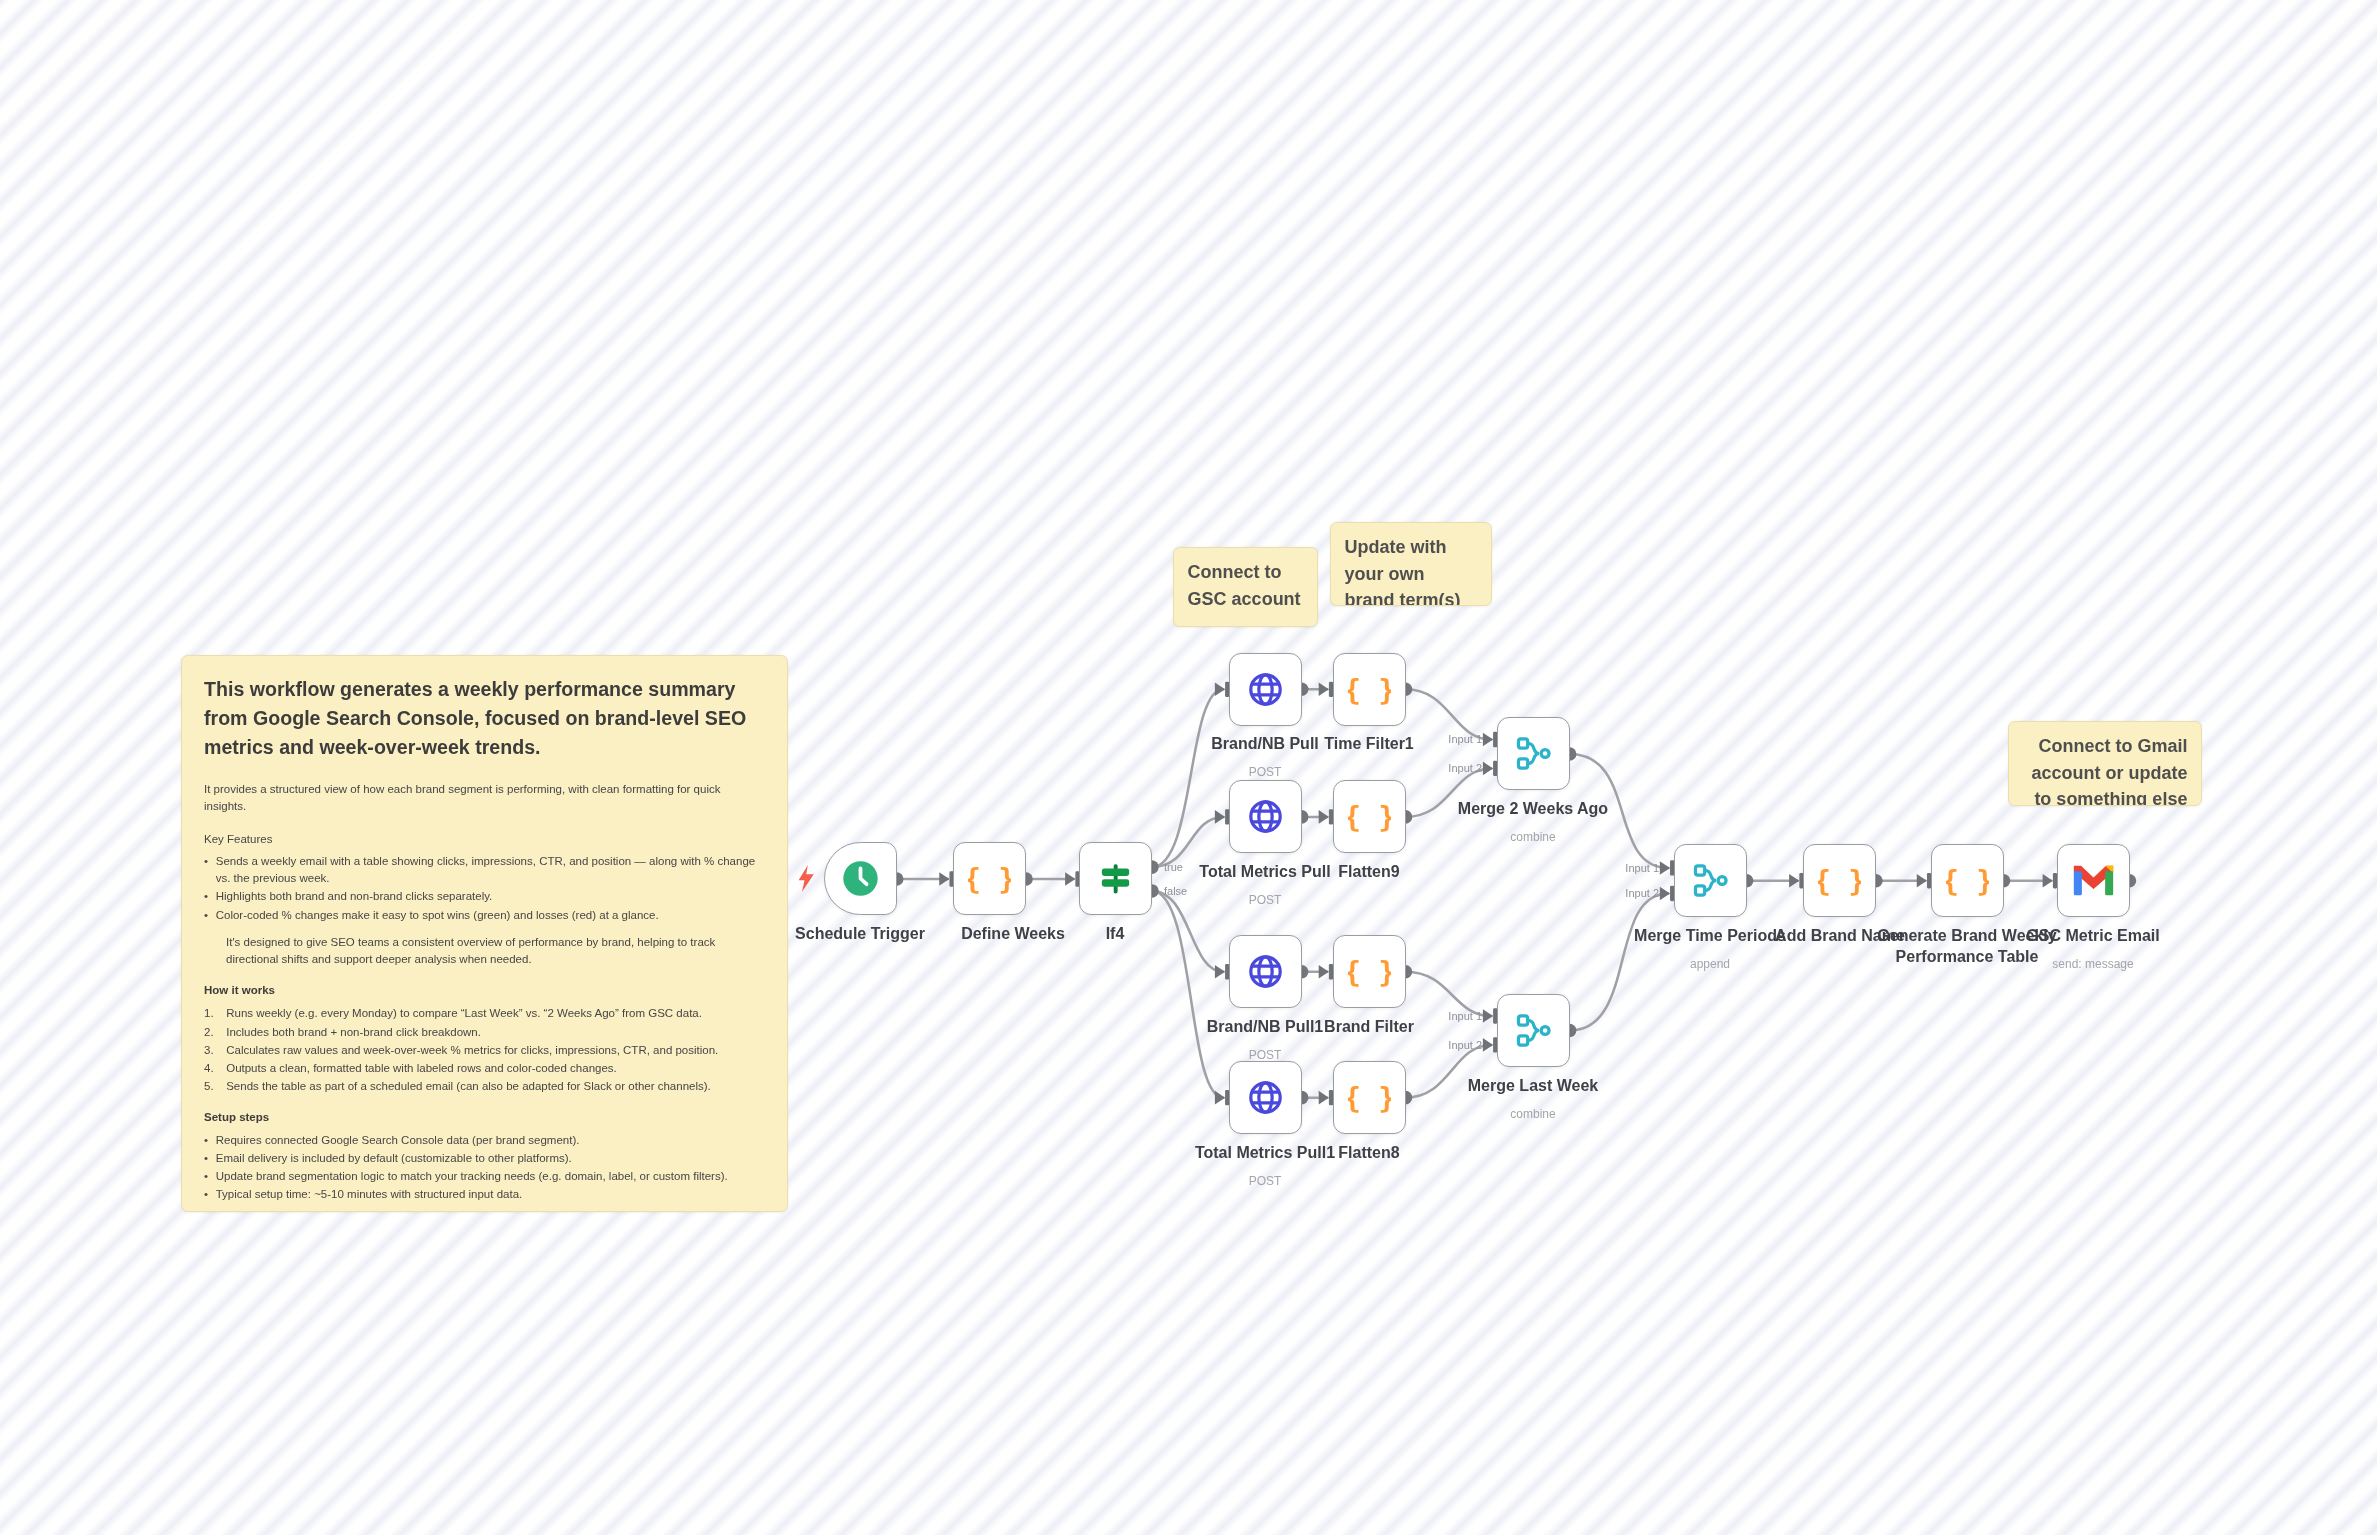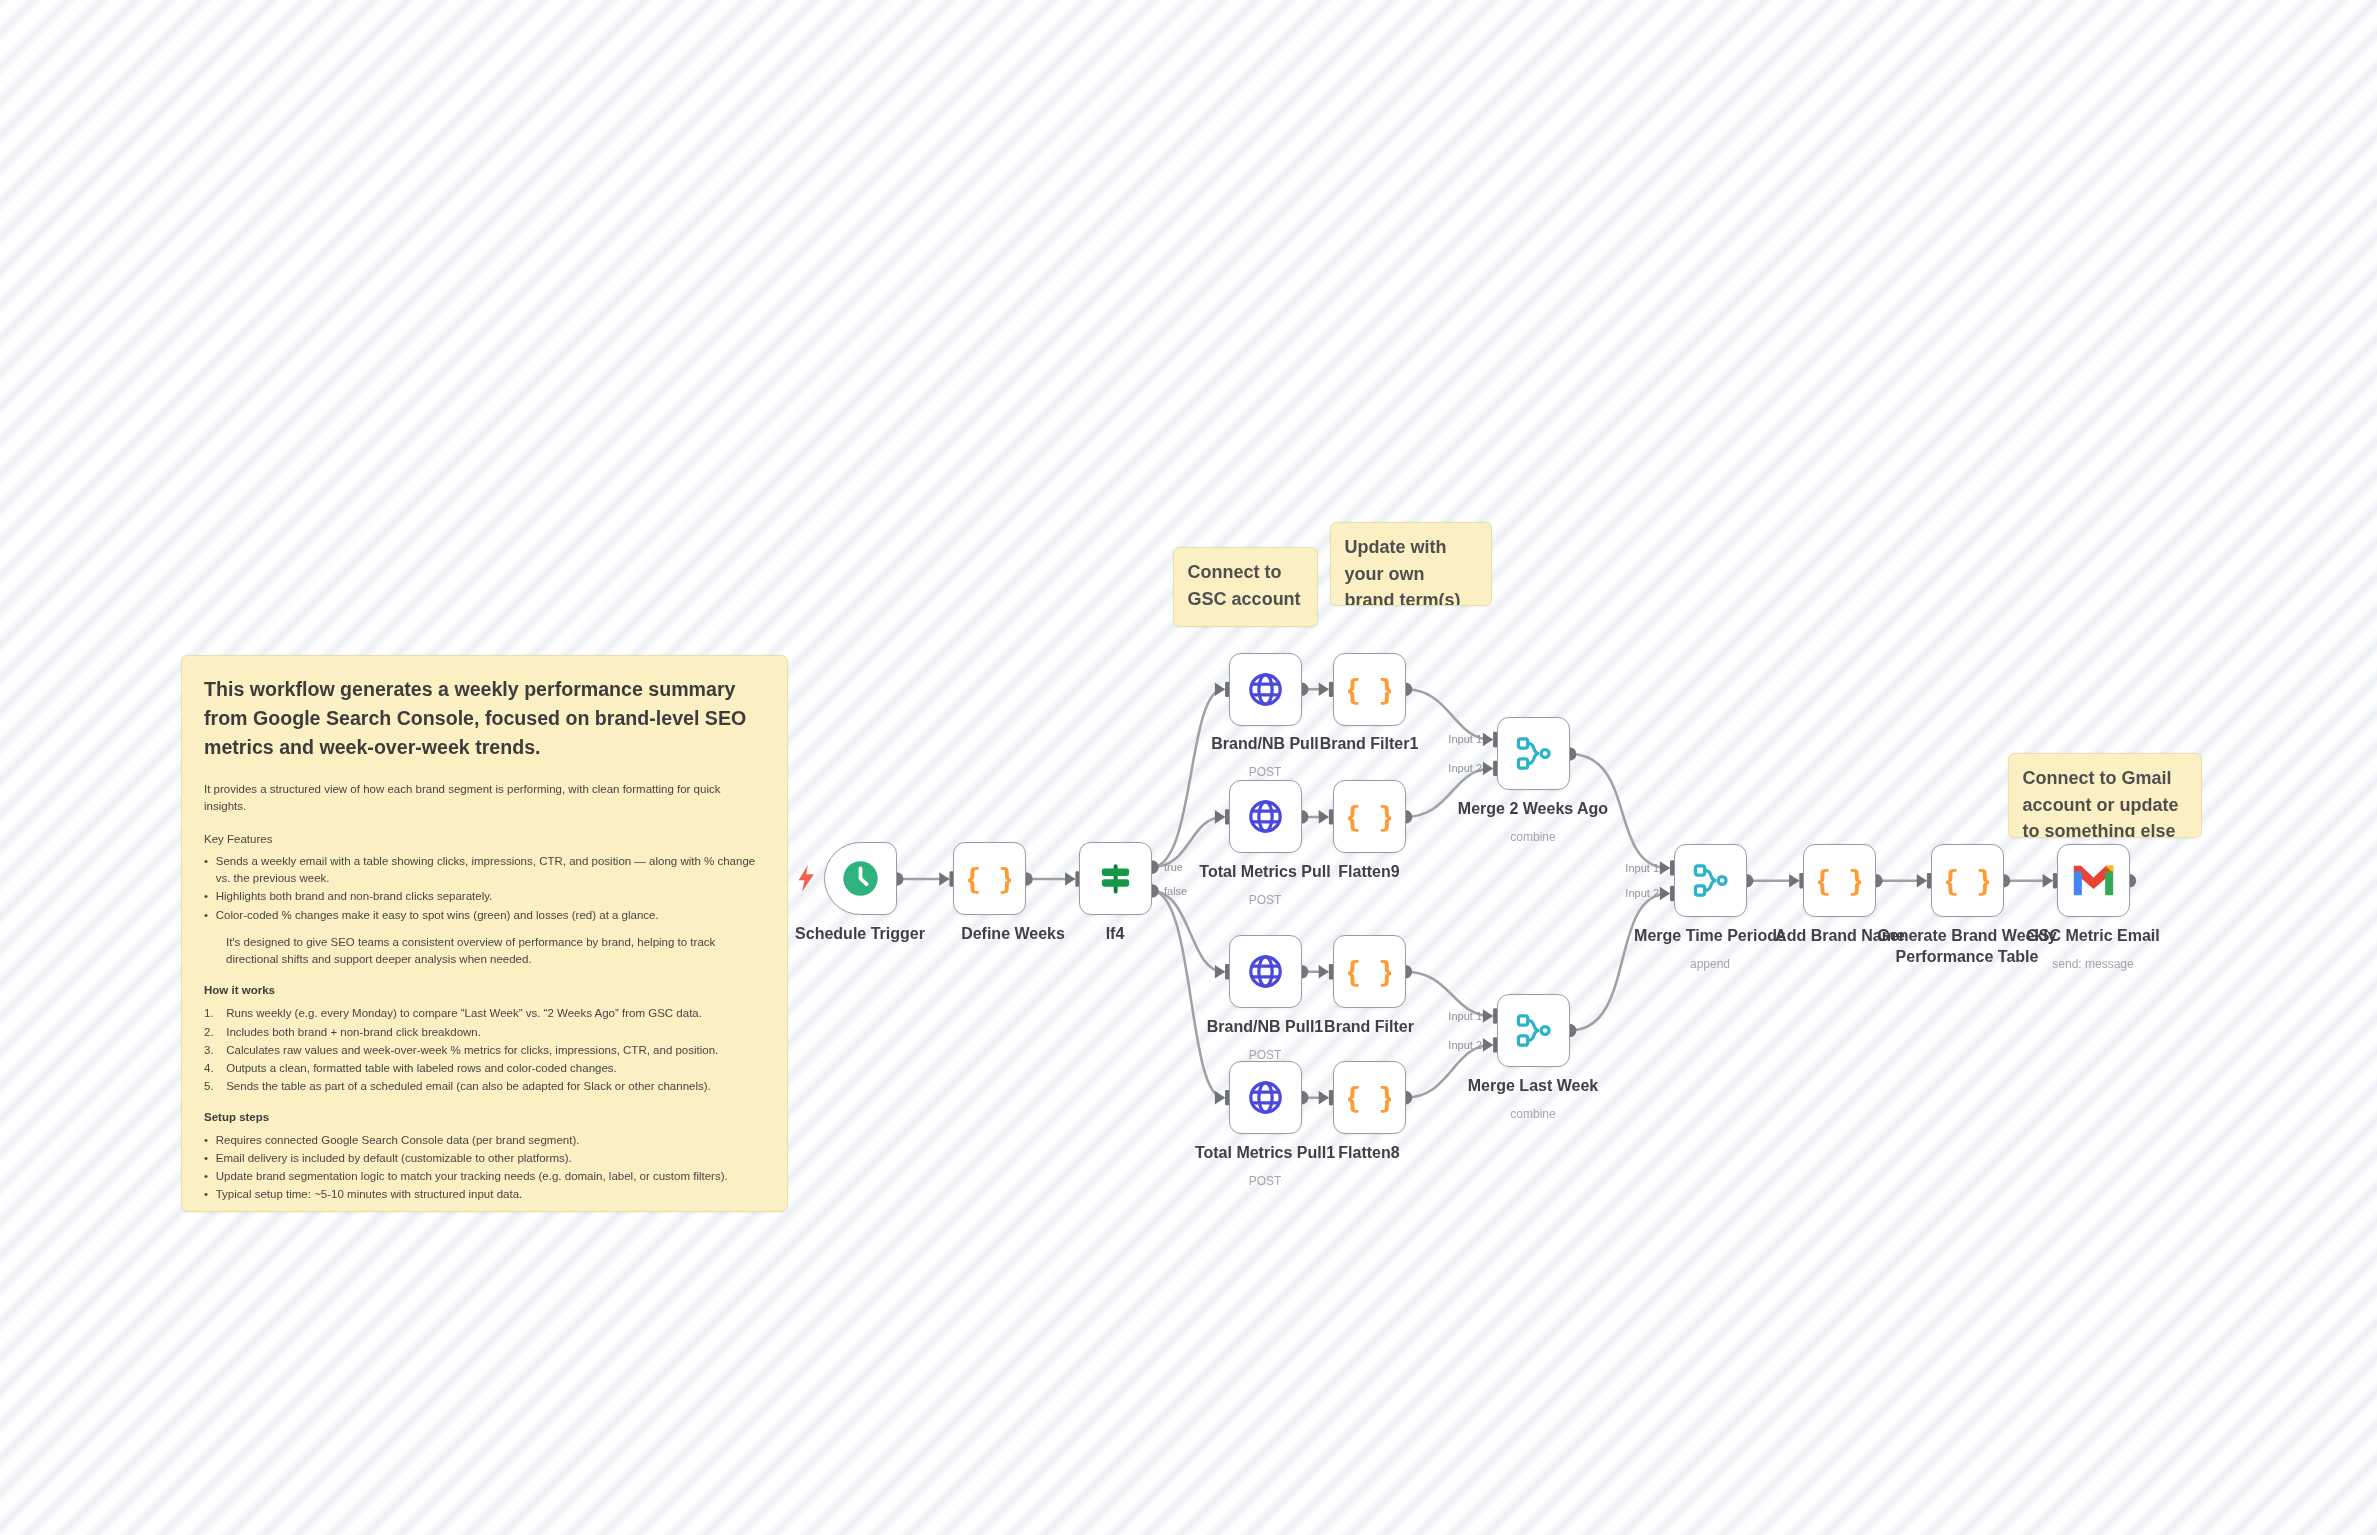--- a/index.html
+++ b/index.html
@@ -102,21 +102,21 @@
   </div>
 
   <div class="sticky small" style="left:1173px;top:547px;width:145px;height:80px;">
     <span>Connect to GSC account</span>
   </div>
 
   <div class="sticky small" style="left:1330px;top:522px;width:162px;height:84px;">
     <span>Update with your own brand term(s)</span>
   </div>
 
-  <div class="sticky small" style="left:2008px;top:753px;width:194px;height:85px;">
+  <div class="sticky small" style="left:2008px;top:721px;width:194px;height:85px;text-align:right;">
     <span>Connect to Gmail account or update to something else</span>
   </div>
 
   <svg class="layer" width="2377" height="1536" viewBox="0 0 2794 1805">
     <defs>
       <g id="inport" fill="#6f7277">
         <path d="M-16,-8 L-4,0 L-16,8 Z"></path>
         <rect x="-4" y="-9" width="5" height="18" rx="1.5"></rect>
       </g>
     </defs>
@@ -238,21 +238,21 @@
     <span>Brand/NB Pull</span>
     <div class="nsub">POST</div>
   </div>
 
   <div class="node" style="left:1333px;top:653px;">
     <svg width="43" height="43" viewBox="0 0 24 24">
       <text x="12" y="17.6" text-anchor="middle" font-size="16" font-weight="bold" fill="#ff9b32" font-family="DejaVu Sans Mono, monospace">{ }</text>
     </svg>
   </div>
   <div class="nlabel" style="left:1233px;top:734px;">
-    <span>Brand Filter1</span>
+    <span>Time Filter1</span>
   </div>
 
   <div class="node" style="left:1229px;top:780px;">
     <svg width="41" height="41" viewBox="0 0 24 24" fill="none" stroke="#4a48dd" stroke-width="1.9">
       <circle cx="12" cy="12" r="8.6"></circle>
       <ellipse cx="12" cy="12" rx="3.9" ry="8.6"></ellipse>
       <path d="M3.9 8.8 H20.1 M3.9 15.2 H20.1"></path>
     </svg>
   </div>
   <div class="nlabel" style="left:1129px;top:862px;">

